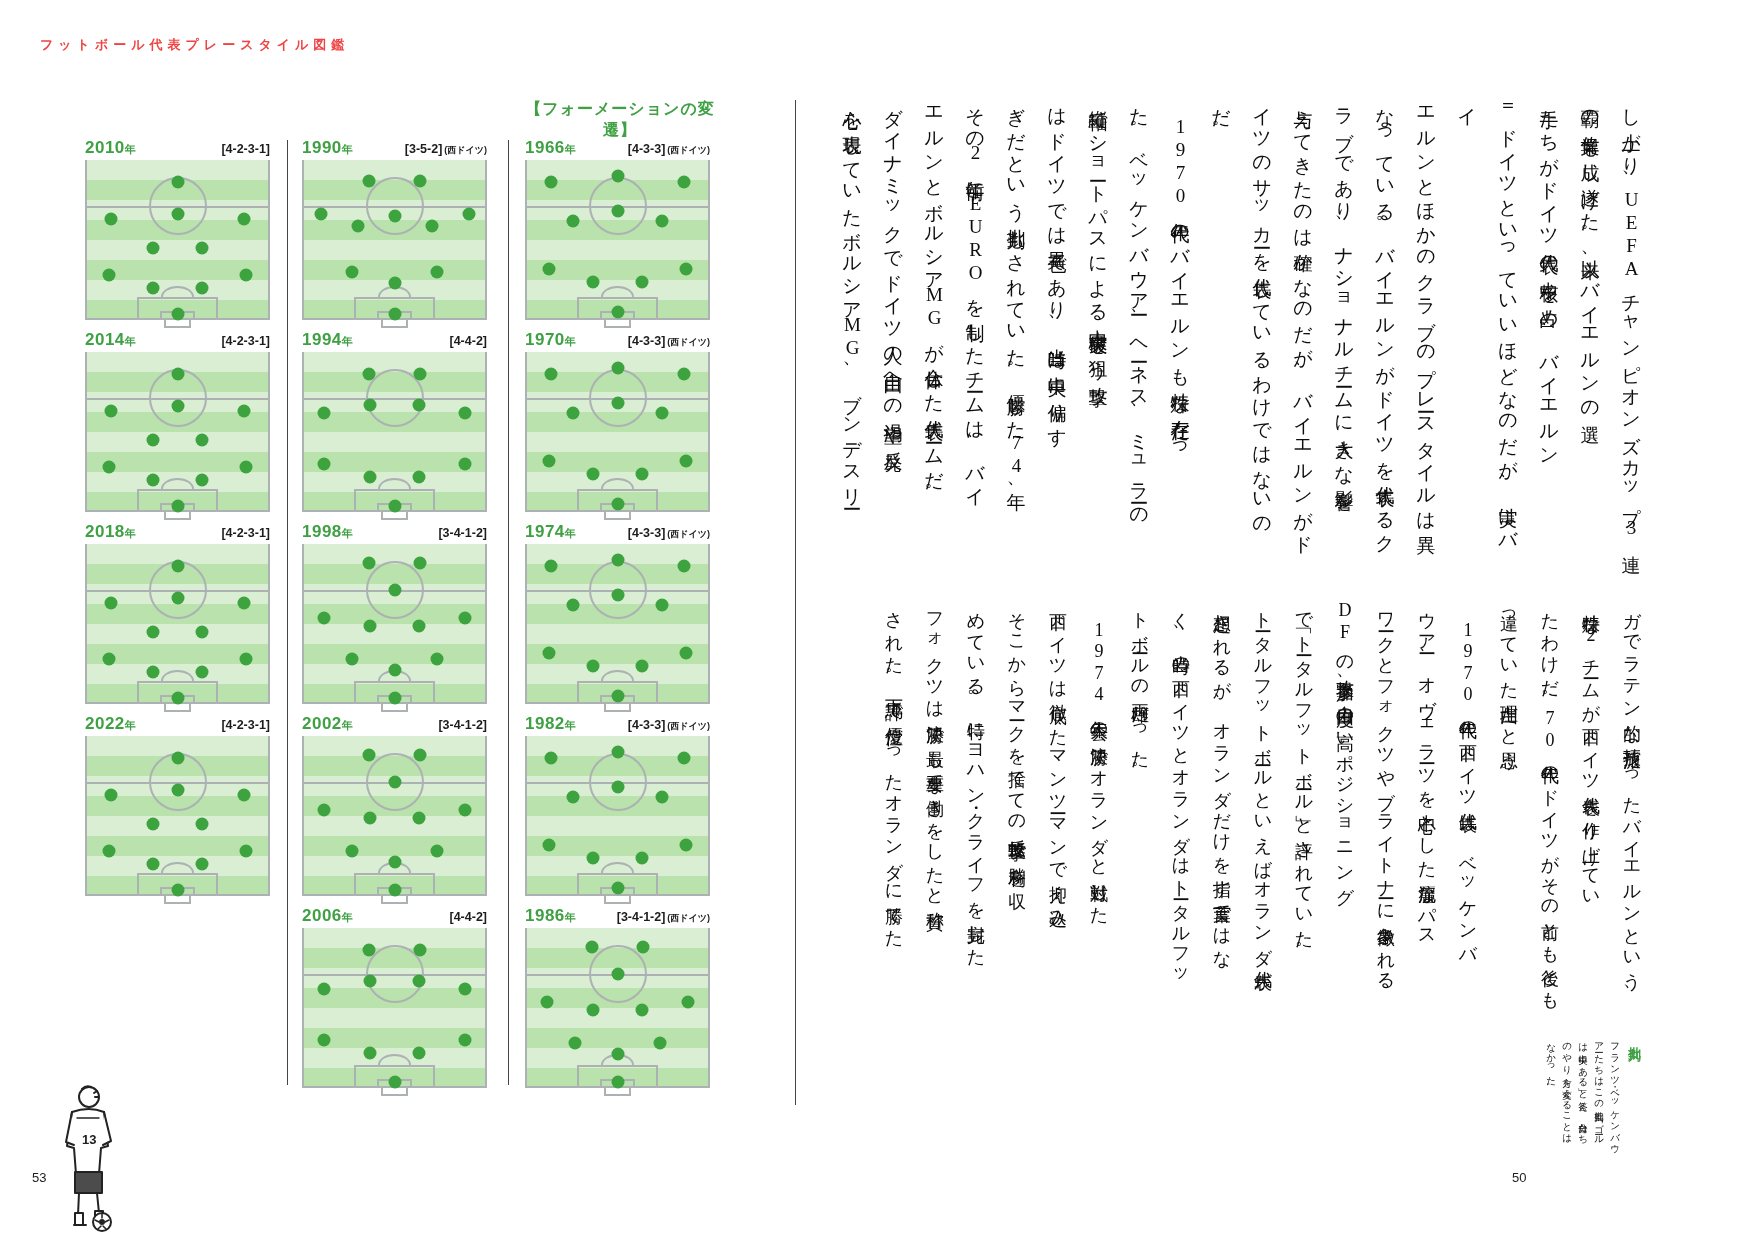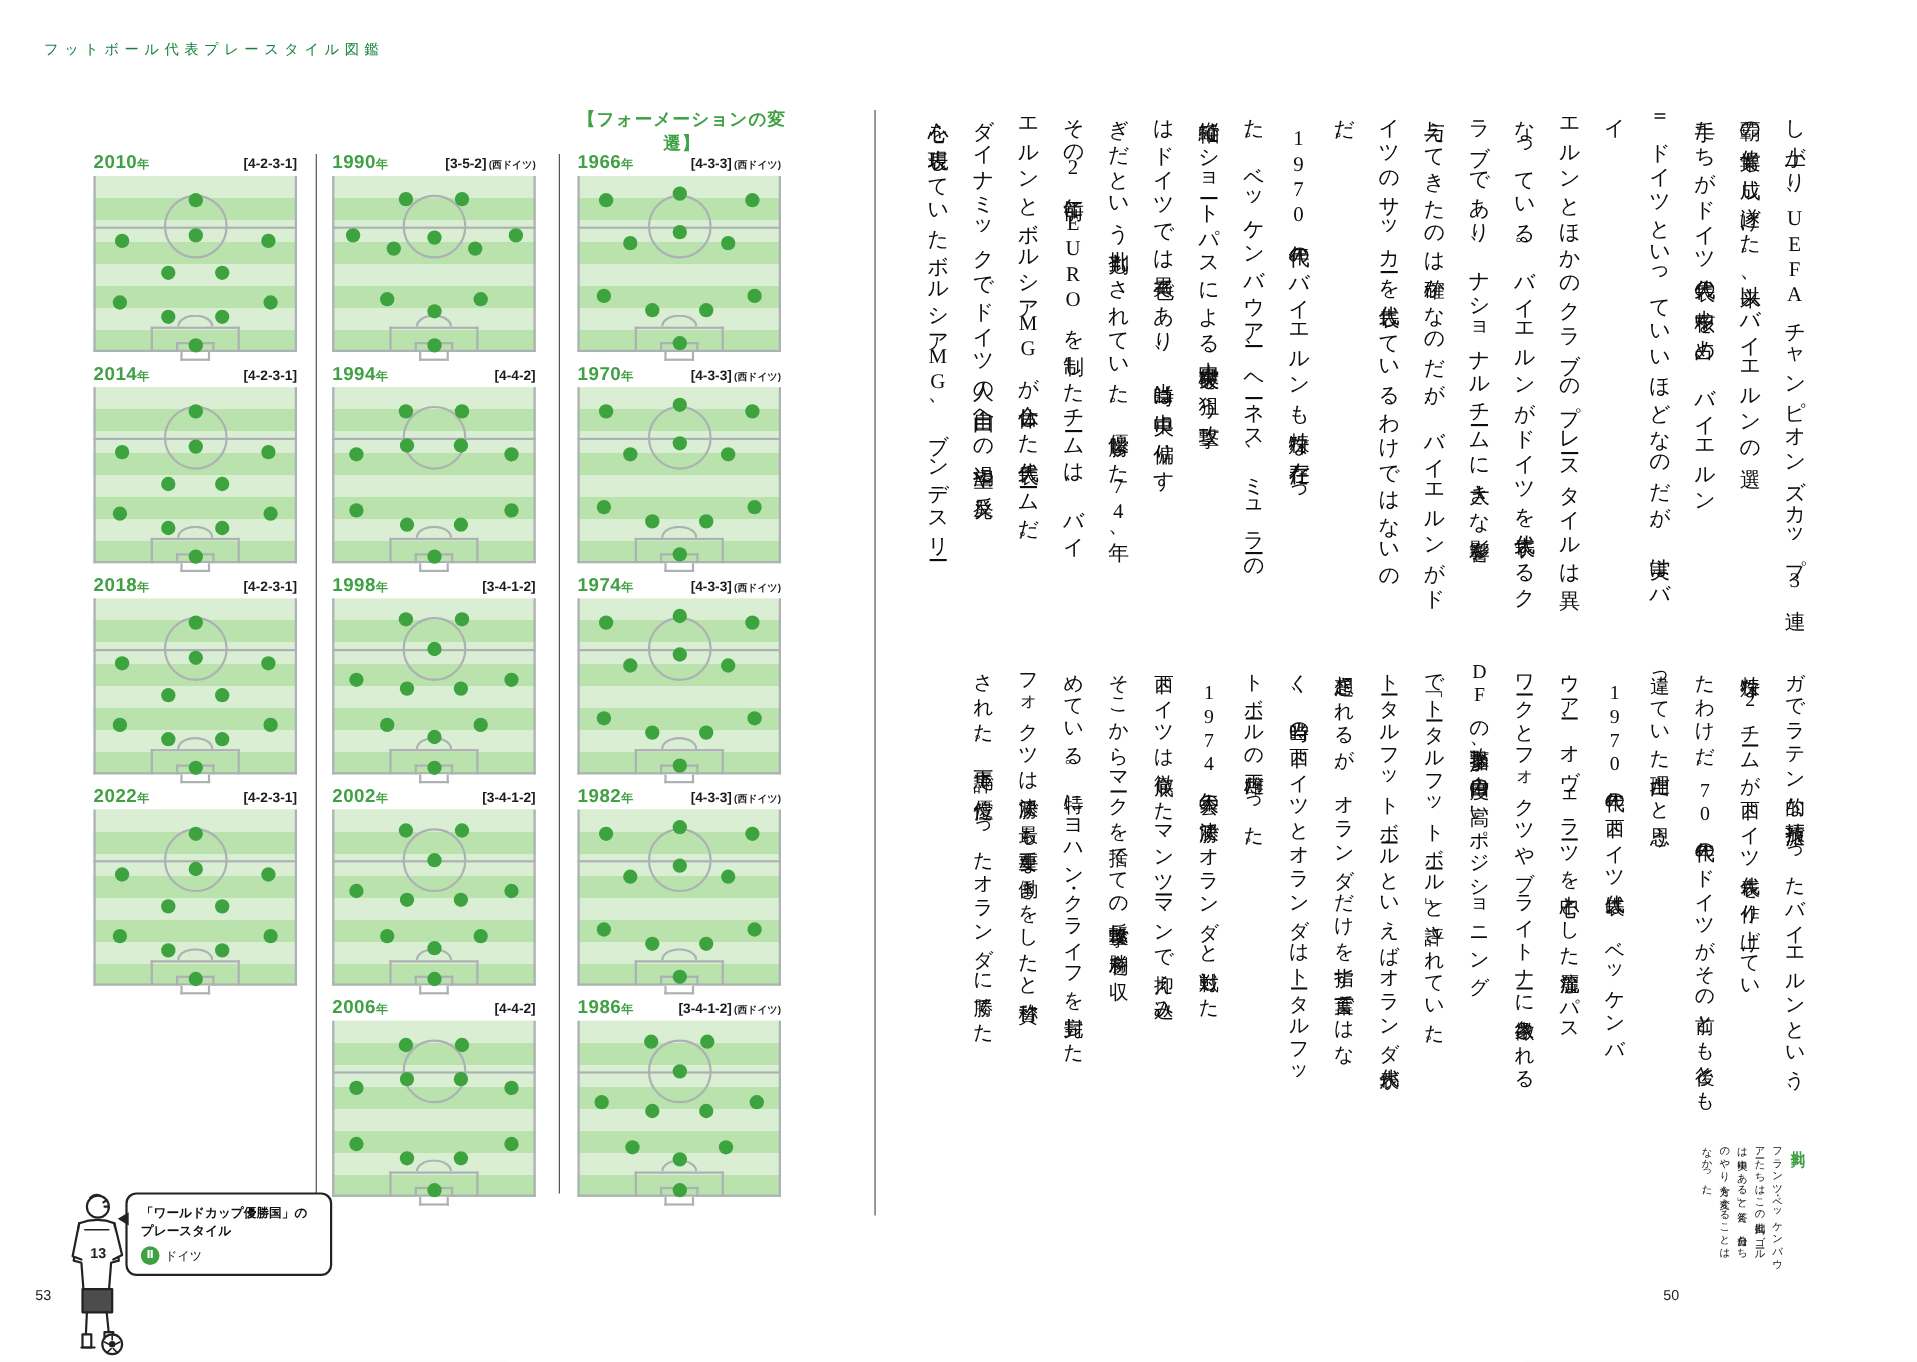--- a/index.html
+++ b/index.html
@@ -1,21 +1,21 @@
 <!DOCTYPE html>
 <html lang="ja" style="--green: #3fa044; --pitchA: #d9eed2; --pitchB: #b9e2ac; --dot: #3ca33e; --line: #acb1b3;"><head>
 <meta charset="utf-8">
 <style>
   *{box-sizing:border-box}
   html,body{margin:0;padding:0}
   body{font-family:"Liberation Sans","DejaVu Sans",sans-serif;background:#e8e8e8}
   #page{position:relative;width:1743px;height:1238px;background:#ffffff;overflow:hidden}
 
   
-  .book-header{position:absolute;left:40px;top:36px;font-size:13px;letter-spacing:5px;color:#15803d;font-weight:400}
+  .book-header{position:absolute;left:40px;top:36px;font-size:13px;letter-spacing:5px;color:#ef4444;font-weight:700}
   .page-num{position:absolute;top:1170px;font-size:13px;color:#222}
   #pn-left{left:32px}
   #pn-right{left:1512px}
   .vrule{position:absolute;width:1px;background:#444}
   #rule-a{left:287px;top:140px;height:945px}
   #rule-b{left:508px;top:140px;height:945px}
   #rule-c{left:795px;top:100px;height:1005px}
 
   
   .fig-title{position:absolute;left:520px;top:99px;width:200px;text-align:center;
@@ -496,28 +496,20 @@
         <path d="M23 109 l-1 22 M41 109 l2 20"></path>
         <rect x="19" y="129" width="8" height="12" fill="#fff"></rect>
         <rect x="39" y="127" width="8" height="12" fill="#fff"></rect>
         <path d="M18 141 h12 M38 139 h12"></path>
         <circle cx="46" cy="138" r="9" fill="#fff"></circle>
         <circle cx="46" cy="138" r="3" fill="#222" stroke="none"></circle>
         <path d="M46 130 v4 M39 136 l4 2 M53 136 l-4 2 M42 145 l3 -3 M50 145 l-3 -3" stroke-width="1.5"></path>
       </g>
       <text x="26" y="60" font-size="13" font-weight="bold" fill="#222" font-family="Liberation Sans, sans-serif">13</text>
     </svg>
-    <div class="bubble">
-      <div class="bubble-line">「ワールドカップ優勝国」の</div>
-      <div class="bubble-line">プレースタイル</div>
-      <div class="badge-row">
-        <span class="badge">Ⅱ</span>
-        <span class="team">ドイツ</span>
-      </div>
-    </div>
   </div>
 
   <div id="block-top" class="tate">
       <p>し上がり、UEFAチャンピオンズカップ3連</p>
       <p>覇の偉業も成し遂げた。以来、バイエルンの選</p>
       <p>手たちがドイツ代表の中核を占め、バイエルン</p>
       <p>＝ドイツといっていいほどなのだが、実はバイ</p>
       <p>エルンとほかのクラブのプレースタイルは異</p>
       <p>なっている。バイエルンがドイツを代表するク</p>
       <p>ラブであり、ナショナルチームに大きな影響を</p>

